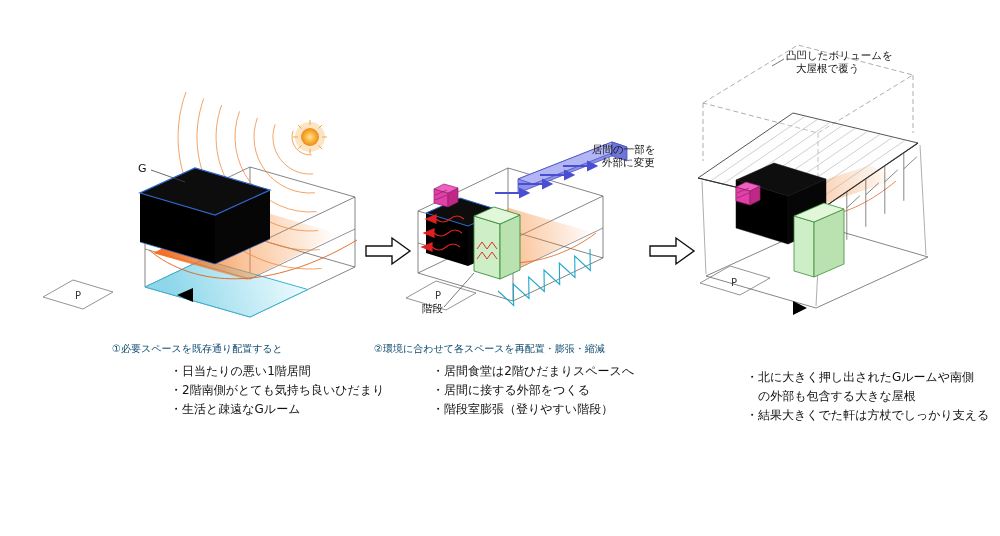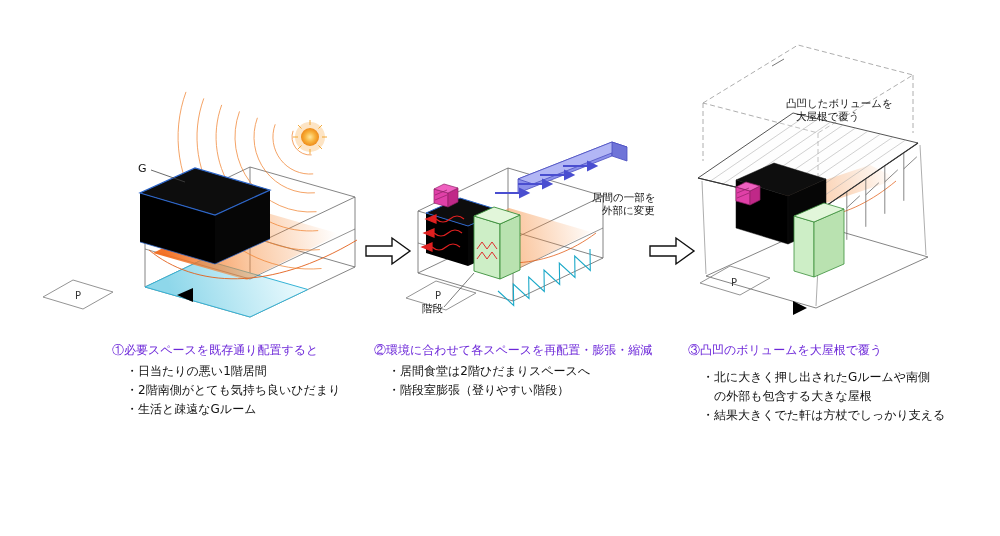--- a/index.html
+++ b/index.html
@@ -1,21 +1,21 @@
 <!DOCTYPE html>
 <html><head>
 <meta charset="utf-8">
 <style>
   html,body{margin:0;padding:0;background:#fff;}
   #screen{position:relative;width:1000px;height:536px;background:#ffffff;overflow:hidden;
           font-family:"DejaVu Sans","Liberation Sans",sans-serif;color:#111;}
   .abs{position:absolute;}
-  .caption{font-size:12px;white-space:nowrap;color:#6d28d9;font-family:Liberation Serif, serif;}
-  .bullets div{font-size:12px;line-height:19px;white-space:nowrap;color:#111;}
-  .note{font-size:10.5px;line-height:13px;white-space:nowrap;color:#111;margin-top:48px;}
+  .caption{font-size:10px;white-space:nowrap;color:#0c4a6e;}
+  .bullets div{font-size:12px;line-height:19px;white-space:nowrap;color:#111;margin-left:44px;}
+  .note{font-size:10.5px;line-height:13px;white-space:nowrap;color:#111;}
   .note .l2{padding-left:10px;}
   svg{display:block;overflow:visible;}
   svg text{font-family:"DejaVu Sans","Liberation Sans",sans-serif;}
 </style>
 </head>
 <body>
 
 <div id="screen">
 
   <svg class="abs" style="left:35px;top:92px" width="345" height="246" viewBox="0 0 345 246">
@@ -248,23 +248,23 @@
   <div class="abs caption" style="left:112px;top:342px">①必要スペースを既存通り配置すると</div>
   <div class="abs bullets" style="left:126px;top:362px">
     <div>・日当たりの悪い1階居間</div>
     <div>・2階南側がとても気持ち良いひだまり</div>
     <div>・生活と疎遠なGルーム</div>
   </div>
 
   <div class="abs caption" style="left:374px;top:342px">②環境に合わせて各スペースを再配置・膨張・縮減</div>
   <div class="abs bullets" style="left:388px;top:362px">
     <div>・居間食堂は2階ひだまりスペースへ</div>
+    <div>・居間に接する外部をつくる</div>
     <div>・階段室膨張（登りやすい階段）</div>
   </div>
 
-  <div class="abs caption" style="left:688px;top:342px">③凸凹のボリュームを大屋根で覆う</div>
   <div class="abs bullets" style="left:702px;top:368px">
     <div>・北に大きく押し出されたGルームや南側</div>
     <div>　の外部も包含する大きな屋根</div>
     <div>・結果大きくでた軒は方杖でしっかり支える</div>
   </div>
 
 </div>
 
 </body></html>

